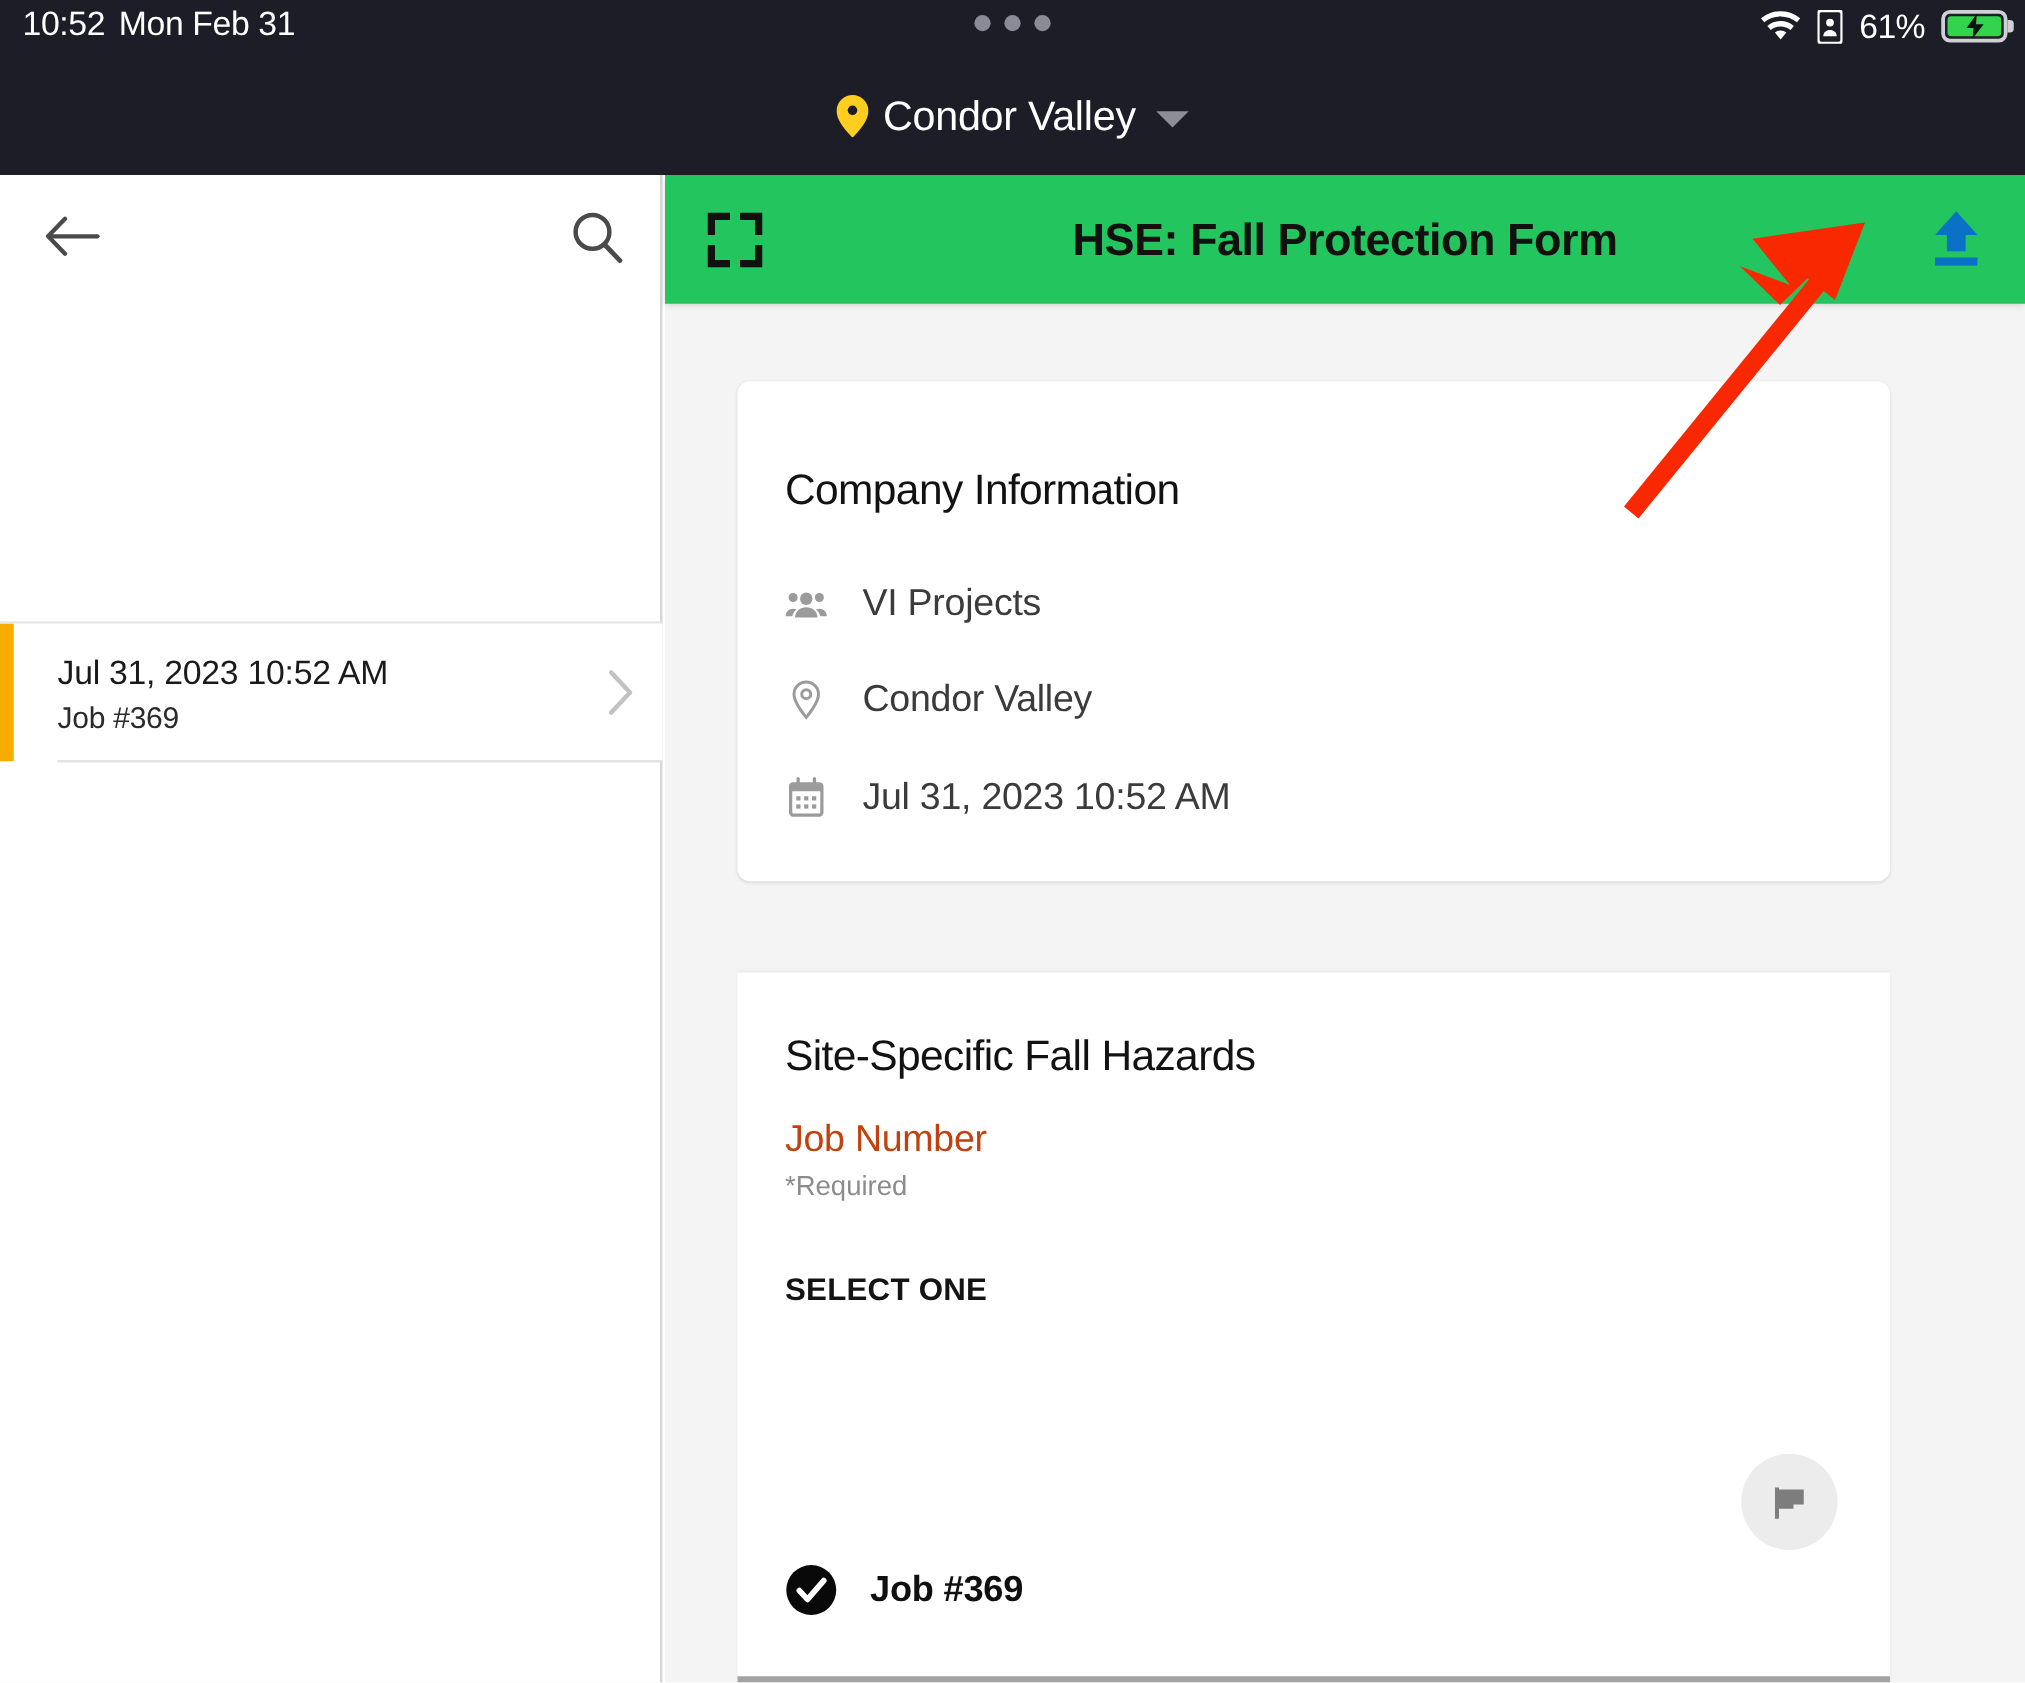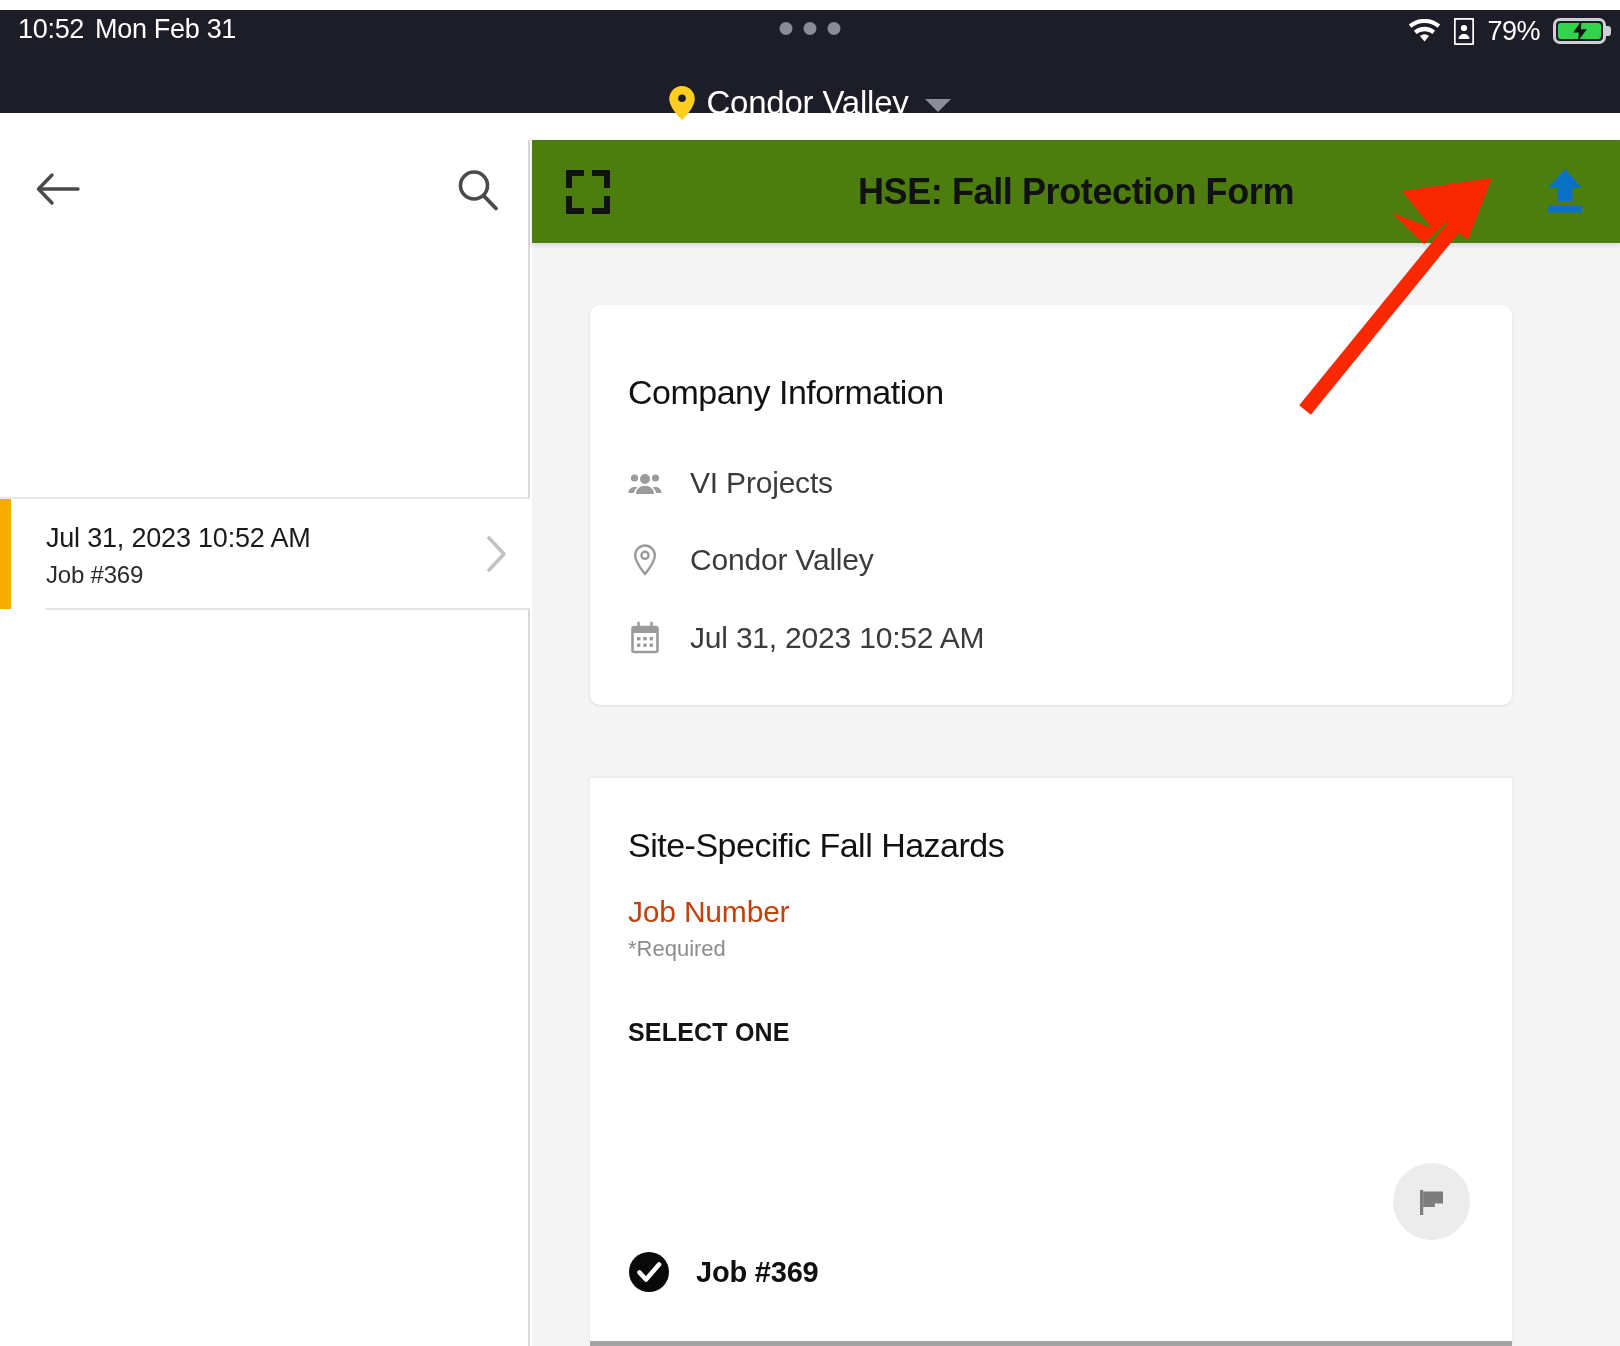--- a/index.html
+++ b/index.html
@@ -7,23 +7,22 @@
     width: 1620px; height: 1346px;
     font-family: "Liberation Sans", sans-serif;
     background: #ffffff;
     overflow: hidden;
   }
   .screen { position: relative; width: 1620px; height: 1346px; }
 
   
   .top-chrome {
     position: absolute; left: 0; top: 0;
-    width: 1620px; height: 103px;
+    width: 1620px; height: 140px;
     background: #1c1d26;
-    margin-top: 10px;
   }
   .statusbar {
     position: absolute; left: 0; top: 0; width: 1620px; height: 42px;
   }
   .sb-time {
     position: absolute; left: 18px; top: 4px;
     color: #ffffff; font-size: 27px; font-weight: 400;
     letter-spacing: -0.3px;
   }
   .sb-date {
@@ -133,21 +132,21 @@
   }
 
   
   .pane {
     position: absolute; left: 532px; top: 140px;
     width: 1088px; height: 1206px;
     background: #f4f4f4;
   }
   .pane-header {
     position: absolute; left: 0; top: 0; width: 1088px; height: 103px;
-    background: #4d7c0f;
+    background: #22c55e;
     box-shadow: 0 2px 5px rgba(0,0,0,0.13);
     z-index: 3;
   }
   .fullscreen-btn {
     position: absolute; left: 34px; top: 30px;
     width: 44px; height: 44px; cursor: pointer;
   }
   .pane-title {
     position: absolute; left: 0; top: 0; width: 1088px; height: 103px;
     display: flex; align-items: center; justify-content: center;
@@ -244,21 +243,21 @@
         <svg width="33" height="25" viewBox="0 0 33 25">
           <path d="M16.5 22.6l4.6-5.6a7.3 7.3 0 0 0-9.2 0z" fill="#fff"></path>
           <path d="M16.5 12.2c3 0 5.8 1.05 7.9 2.8l2.7-3.3a16.3 16.3 0 0 0-21.2 0l2.7 3.3a12.2 12.2 0 0 1 7.9-2.8z" fill="#fff"></path>
           <path d="M16.5 4.1c5 0 9.6 1.75 13.1 4.7l2.6-3.2A24.4 24.4 0 0 0 .8 5.6l2.6 3.2A20.3 20.3 0 0 1 16.5 4.1z" fill="#fff"></path>
         </svg>
         <svg width="20" height="27" viewBox="0 0 20 27">
           <rect x="0.5" y="0.5" width="19" height="26" rx="2.5" fill="none" stroke="#fff" stroke-width="2.4"></rect>
           <circle cx="10" cy="10" r="3.1" fill="#fff"></circle>
           <path d="M4.6 21c0-3 2.4-5 5.4-5s5.4 2 5.4 5z" fill="#fff"></path>
         </svg>
-        <span class="sb-pct">79%</span>
+        <span class="sb-pct">61%</span>
         <div class="battery">
           <div class="battery-fill">
             <svg class="bolt" viewBox="0 0 24 24">
               <path d="M13.6 1L4.5 13.6h6.2L9.9 23 19.5 10.2h-6.6z" fill="#111"></path>
             </svg>
           </div>
         </div>
       </div>
     </div>
 

